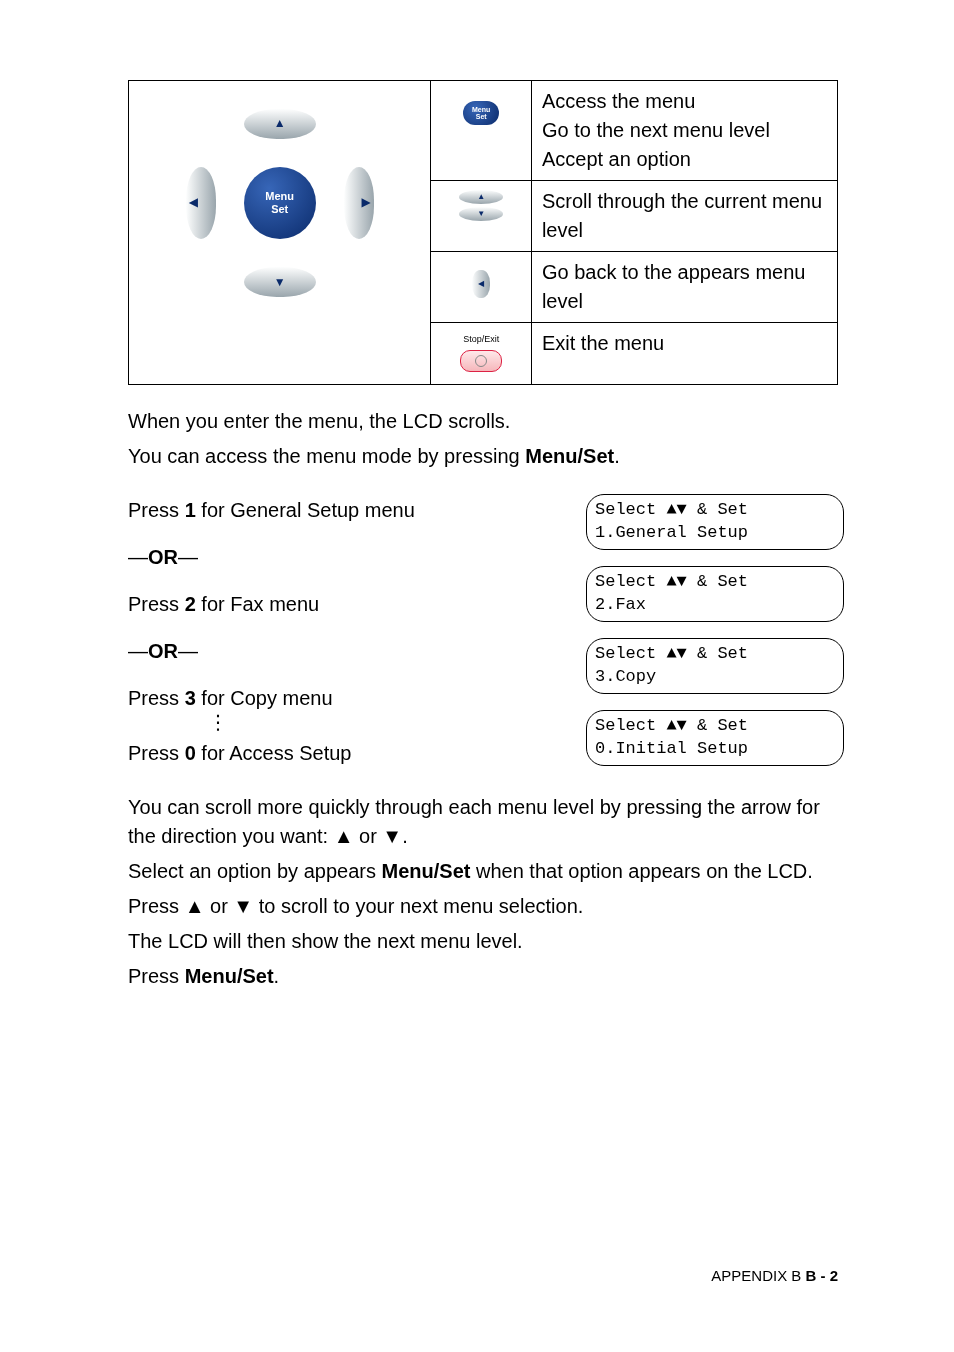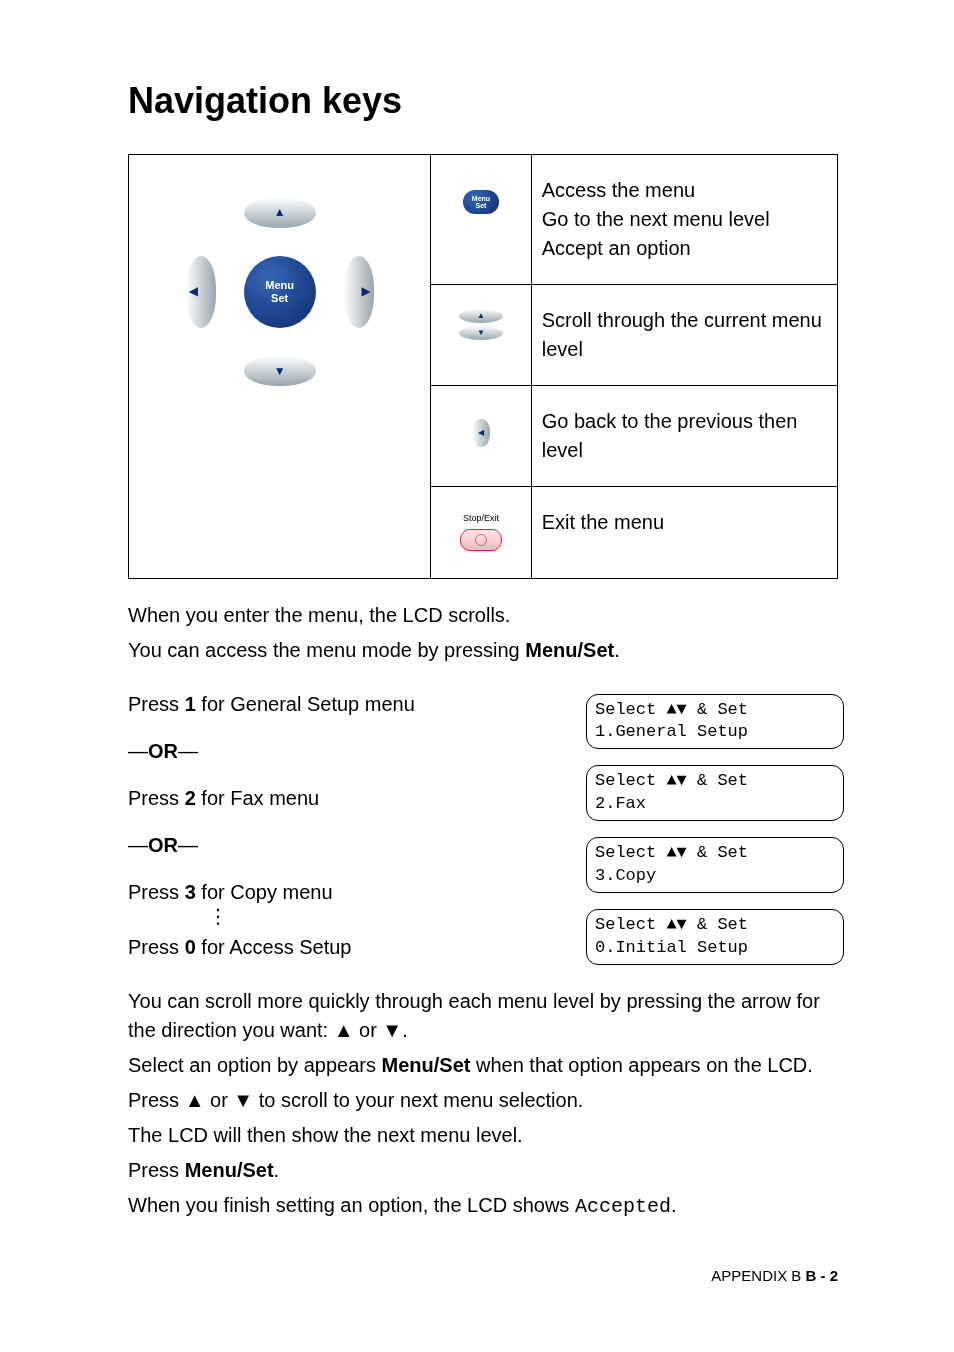--- a/index.html
+++ b/index.html
@@ -1,19 +1,19 @@
 <!DOCTYPE html>
 <html><head>
 <meta charset="utf-8">
 <style>
   html,body{margin:0;padding:0;background:#fff;color:#000;font-family:Arial,Helvetica,sans-serif}
   .page{width:954px;height:1352px;box-sizing:border-box;padding:80px 110px 60px 128px;position:relative}
   h1{font-size:36px;font-weight:bold;margin:0 0 32px 0;font-family:Arial,Helvetica,sans-serif}
   .tbl{border-collapse:collapse;width:710px}
-  .tbl td{border:1px solid #000;padding:21px 10px;vertical-align:top;font-size:20px;line-height:1.45}
+  .tbl td{border:1px solid #000;padding:6px 10px;vertical-align:top;font-size:20px;line-height:1.45}
   .dpad-cell{vertical-align:middle;text-align:center;width:300px}
   .icon-cell{text-align:center;vertical-align:middle;width:86px}
   .desc-cell{width:324px}
   .dpad{position:relative;width:180px;height:180px;margin:26px auto}
   .btn-up,.btn-down{position:absolute;left:50%;transform:translateX(-50%);width:72px;height:30px;border-radius:50%/55%;background:linear-gradient(#fdfefe,#99a5ac)}
   .btn-up{top:-4px}
   .btn-down{bottom:-4px}
   .btn-left,.btn-right{position:absolute;top:50%;transform:translateY(-50%);width:30px;height:72px;border-radius:55%/50%;background:linear-gradient(90deg,#fdfefe,#99a5ac)}
   .btn-left{left:-4px}
   .btn-right{right:-4px}
@@ -25,35 +25,34 @@
   .arr.right{top:50%;right:3px;transform:translateY(-50%)}
   .mini-menu{width:36px;height:24px;border-radius:12px;background:radial-gradient(circle at 35% 30%,#3766b8,#0a2a6a);margin:14px auto 4px;color:#fff;font-size:7px;font-weight:bold;display:flex;flex-direction:column;align-items:center;justify-content:center;line-height:1.05}
   .mini-pill{width:44px;height:14px;border-radius:50%;background:linear-gradient(#fdfefe,#99a5ac);margin:3px auto;display:flex;align-items:center;justify-content:center;font-size:8px;color:#0a2a6a}
   .mini-lozenge{width:18px;height:28px;border-radius:45%;background:linear-gradient(90deg,#fdfefe,#99a5ac);margin:12px auto;display:flex;align-items:center;justify-content:center;font-size:8px;color:#0a2a6a}
   .mini-stop{margin:4px auto 6px}
   .mini-stop .lbl{font-size:9px;margin-bottom:4px}
   .mini-stop .bt{width:40px;height:20px;border-radius:10px;border:1px solid #d24;background:linear-gradient(#ffe9ea,#f6b7bb);margin:0 auto;position:relative}
   .mini-stop .bt:after{content:"";position:absolute;left:50%;top:50%;transform:translate(-50%,-50%);width:10px;height:10px;border:1px solid #888;border-radius:50%}
   .body-text{font-size:20px;line-height:1.45;margin:22px 0}
   .body-text p{margin:0 0 6px}
-  .twocol{display:flex;gap:30px;align-items:flex-end;margin:10px 0 14px}
+  .twocol{display:flex;gap:30px;align-items:center;margin:10px 0 14px}
   .ors{flex:1;font-size:20px;line-height:1.75}
   .ors .or{margin:12px 0}
   .vdots{font:20px/0.6 Arial;letter-spacing:0;text-align:center;width:80px;padding:0 0 8px 50px}
   .lcdcol{width:258px;display:flex;flex-direction:column;gap:16px;margin-top:-4px}
-  .lcd{border:1px solid #000;border-radius:12px;padding:4px 8px;font-family:"Courier New",monospace;font-size:17px;line-height:1.35;white-space:pre}
+  .lcd{border:1px solid #000;border-radius:18px;padding:4px 8px;font-family:"Courier New",monospace;font-size:17px;line-height:1.35;white-space:pre}
   .mono{font-family:"Courier New",monospace}
   .footer{position:absolute;right:116px;bottom:68px;font-size:15px}
   .b{font-weight:bold}
 </style>
 </head>
 <body>
 <div class="page">
 
-<h1>Navigation keys</h1>
 
 <table class="tbl">
   <tbody>
         <tr>
     <td rowspan="4" class="dpad-cell">
       <div class="dpad">
         <div class="btn-up">
                 <span class="arr up">▲</span>
               </div>
         <div class="btn-down">
@@ -87,21 +86,21 @@
     <td class="icon-cell">
       <div class="mini-pill">▲</div>
       <div class="mini-pill">▼</div>
     </td>
     <td class="desc-cell">Scroll through the current menu level</td>
   </tr>
   <tr>
     <td class="icon-cell">
       <div class="mini-lozenge">◀</div>
     </td>
-    <td class="desc-cell">Go back to the previous then level</td>
+    <td class="desc-cell">Go back to the appears menu level</td>
   </tr>
   <tr>
     <td class="icon-cell">
       <div class="mini-stop">
         <div class="lbl">Stop/Exit</div>
         <div class="bt"></div>
       </div>
     </td>
     <td class="desc-cell">Exit the menu</td>
   </tr>
@@ -134,20 +133,19 @@
 0.Initial Setup</div>
   </div>
 </div>
 
 <div class="body-text">
   <p>You can scroll more quickly through each menu level by pressing the arrow for the direction you want: ▲ or ▼.</p>
   <p><span>Select an option by appears </span><span class="b">Menu/Set</span><span> when that option appears on the LCD.</span></p>
   <p>Press ▲ or ▼ to scroll to your next menu selection.</p>
   <p>The LCD will then show the next menu level.</p>
   <p><span>Press </span><span class="b">Menu/Set</span><span>.</span></p>
-  <p><span>When you finish setting an option, the LCD shows </span><span class="mono">Accepted</span><span>.</span></p>
 </div>
 
 <div class="footer">
   <span>APPENDIX B   </span><span class="b">B - 2</span>
 </div>
 
 </div>
 
 </body></html>

